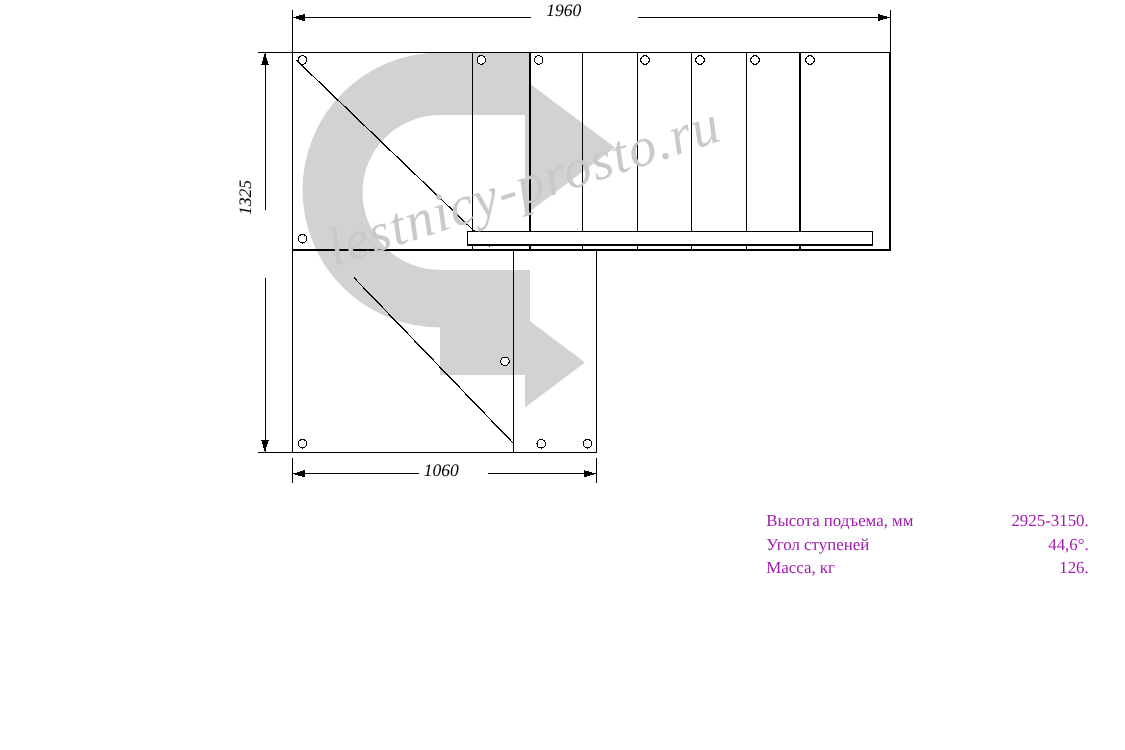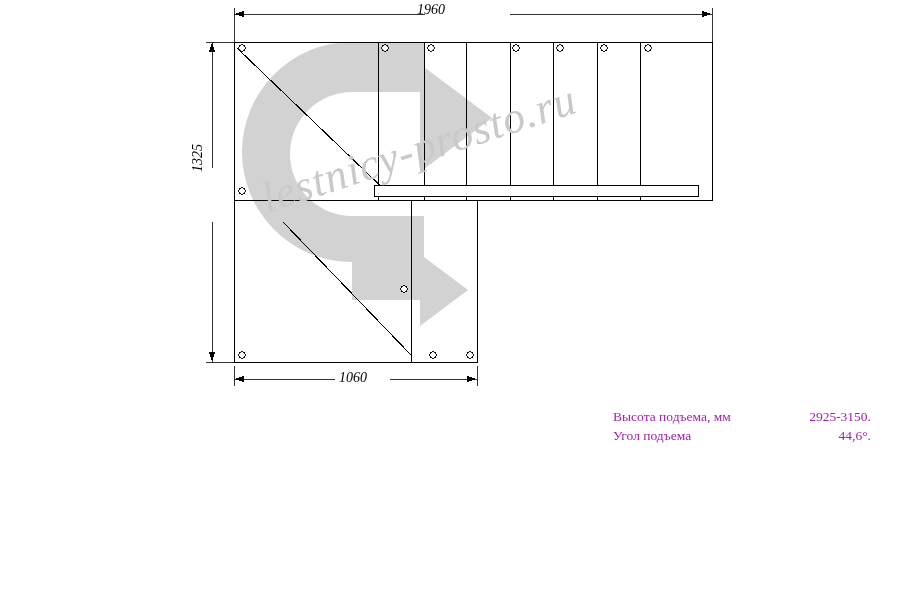--- a/index.html
+++ b/index.html
@@ -66,21 +66,21 @@
   .spec-label { text-align: left; }
   .spec-value { text-align: center; }
   .dim-label {
     position: absolute;
     font-family: "Liberation Serif", serif;
     font-style: italic;
     font-size: 14px;
     color: #000;
     white-space: nowrap;
   }
-  #dim-top-label { left: 417px; top: 2px; }
+  #dim-top-label { left: 437px; top: 2px; }
   #dim-bottom-label { left: 339px; top: 370px; }
   #dim-left-label {
     left: 190px;
     top: 172px;
     transform: rotate(-90deg);
     transform-origin: left top;
   }
 </style>
 </head>
 <body>
@@ -201,18 +201,22 @@
   <div class="dim-label" id="dim-top-label">1960</div>
   <div class="dim-label" id="dim-left-label">1325</div>
   <div class="dim-label" id="dim-bottom-label">1060</div>
 
   <div class="spec">
     <div class="spec-row">
       <span class="spec-label">Высота подъема, мм</span>
       <span class="spec-value">2925-3150.</span>
     </div>
     <div class="spec-row">
-      <span class="spec-label">Угол подъема</span>
+      <span class="spec-label">Угол ступеней</span>
       <span class="spec-value">44,6°.</span>
     </div>
+    <div class="spec-row">
+      <span class="spec-label">Масса, кг</span>
+      <span class="spec-value">126.</span>
+    </div>
   </div>
 
 </div>
 
 </body></html>

